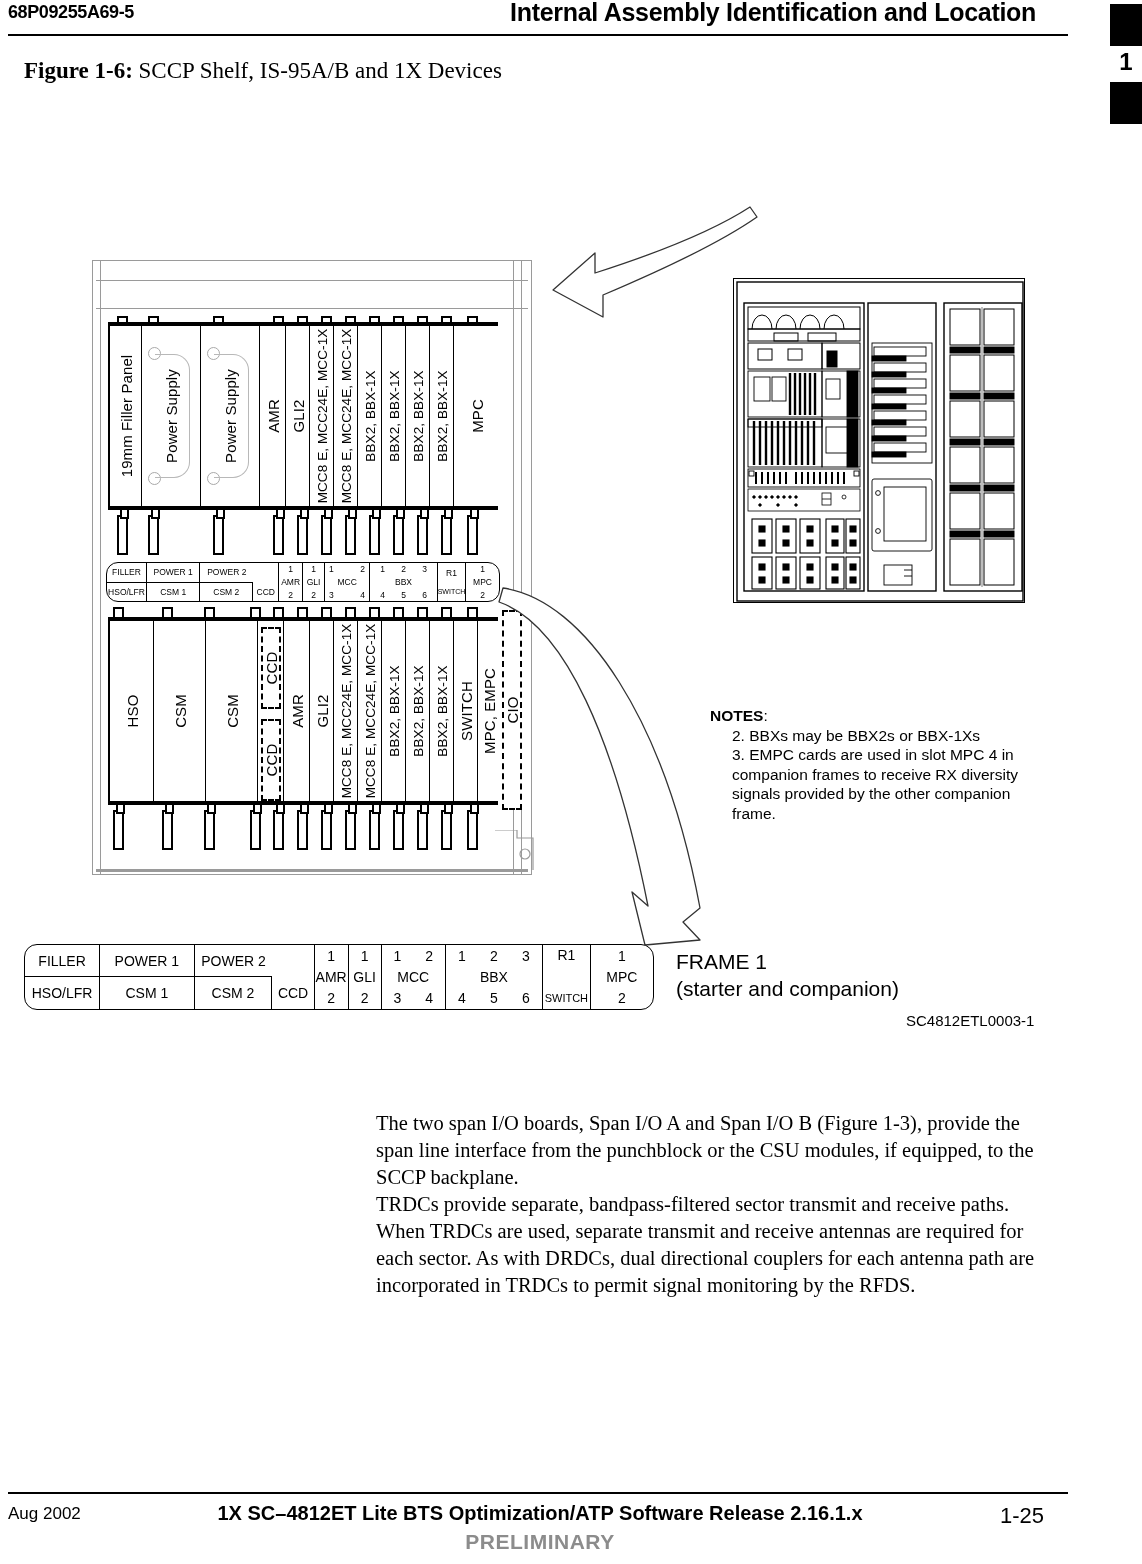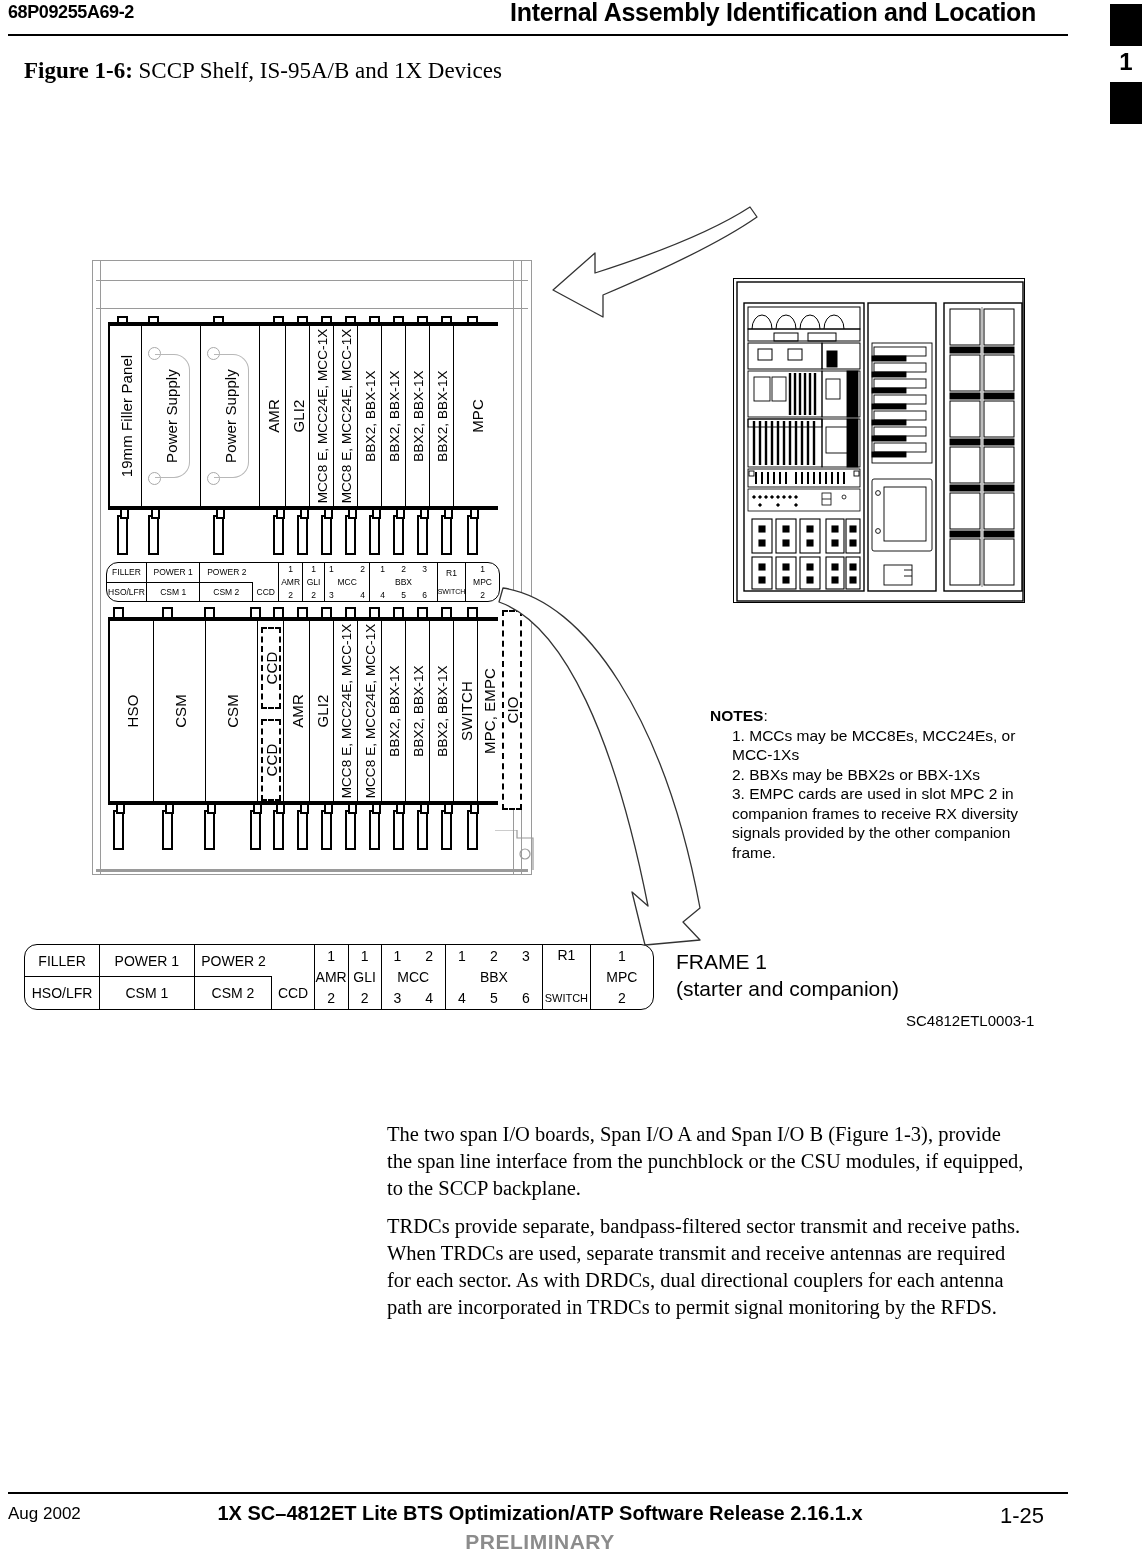--- a/index.html
+++ b/index.html
@@ -141,39 +141,39 @@
   .arrow-svg { position:absolute; pointer-events:none; }
 
   
   #body-text { position:absolute; left:376px; top:1110px; width:660px; }
   #body-text h2 {
     font-family:"Liberation Sans", sans-serif; font-size:23px; font-weight:bold;
     margin:0 0 16px 0; line-height:28px; letter-spacing:-0.2px;
   }
   #body-text h2.second { margin-top:44px; }
   #body-text p { font-family:"Liberation Serif", serif; font-size:20.5px;
-                 line-height:27px; margin:11px; }
+                 line-height:27px; margin:0; }
 
   
   #footer-rule { position:absolute; left:8px; top:1492px; width:1060px; height:2px; background:#000; }
   #footer-date { position:absolute; left:8px; top:1504px;
                  font-family:"Liberation Sans", sans-serif; font-size:17px; }
   #footer-title { position:absolute; left:0; top:1502px; width:1080px; text-align:center;
                   font-family:"Liberation Sans", sans-serif; font-size:20px; font-weight:bold; }
   #footer-page { position:absolute; left:1000px; top:1503px;
                  font-family:"Liberation Sans", sans-serif; font-size:22px; }
   #footer-preliminary { position:absolute; left:0; top:1530px; width:1080px; text-align:center;
                         font-family:"Liberation Sans", sans-serif; font-size:21px; font-weight:bold;
                         color:#8c8c8c; letter-spacing:0.5px; }
 </style>
 </head>
 <body>
 
 <div id="page-header">
-  <div id="doc-number">68P09255A69-2</div>
+  <div id="doc-number">68P09255A69-5</div>
   <div id="header-title">Internal Assembly Identification and Location</div>
   <div id="header-rule"></div>
 </div>
 <div id="tab-block-top"></div>
 <div id="tab-number">1</div>
 <div id="tab-block-bottom"></div>
 
 <div id="figure-caption">
   <span class="fig-label">Figure 1-6:</span>
   <span>SCCP Shelf, IS-95A/B and 1X Devices</span>
@@ -434,23 +434,22 @@
   <svg class="arrow-svg" style="left:495px; top:440px; width:230px; height:400px;" viewBox="0 0 230 400">
     <path d="M8,18 C90,30 170,150 205,338 L188,352 L205,370
              L150,375 L137,322 L153,336 C120,170 70,55 4,32 Z" fill="#ffffff" stroke="#333333" stroke-width="1.3" stroke-linejoin="round"></path>
   </svg>
 
   <div id="notes-block">
     <div>
       <span class="notes-title">NOTES</span><span>:</span>
     </div>
     <ol>
-      <li>1. MCCs may be MCC8Es, MCC24Es, or MCC-1Xs</li>
       <li>2. BBXs may be BBX2s or BBX-1Xs</li>
-      <li>3. EMPC cards are used in slot MPC 2 in companion frames to receive RX diversity signals provided by the other companion frame.</li>
+      <li>3. EMPC cards are used in slot MPC 4 in companion frames to receive RX diversity signals provided by the other companion frame.</li>
     </ol>
   </div>
 
   <div id="bts-inset">
     <svg viewBox="0 0 292 325" width="292" height="325">
       <rect x="3" y="3" width="286" height="319" fill="none" stroke="#000" stroke-width="1.4"></rect>
 
       <rect x="10" y="24" width="120" height="288" fill="none" stroke="#000" stroke-width="1.4"></rect>
 
       <g stroke="#000" stroke-width="1" fill="none">

